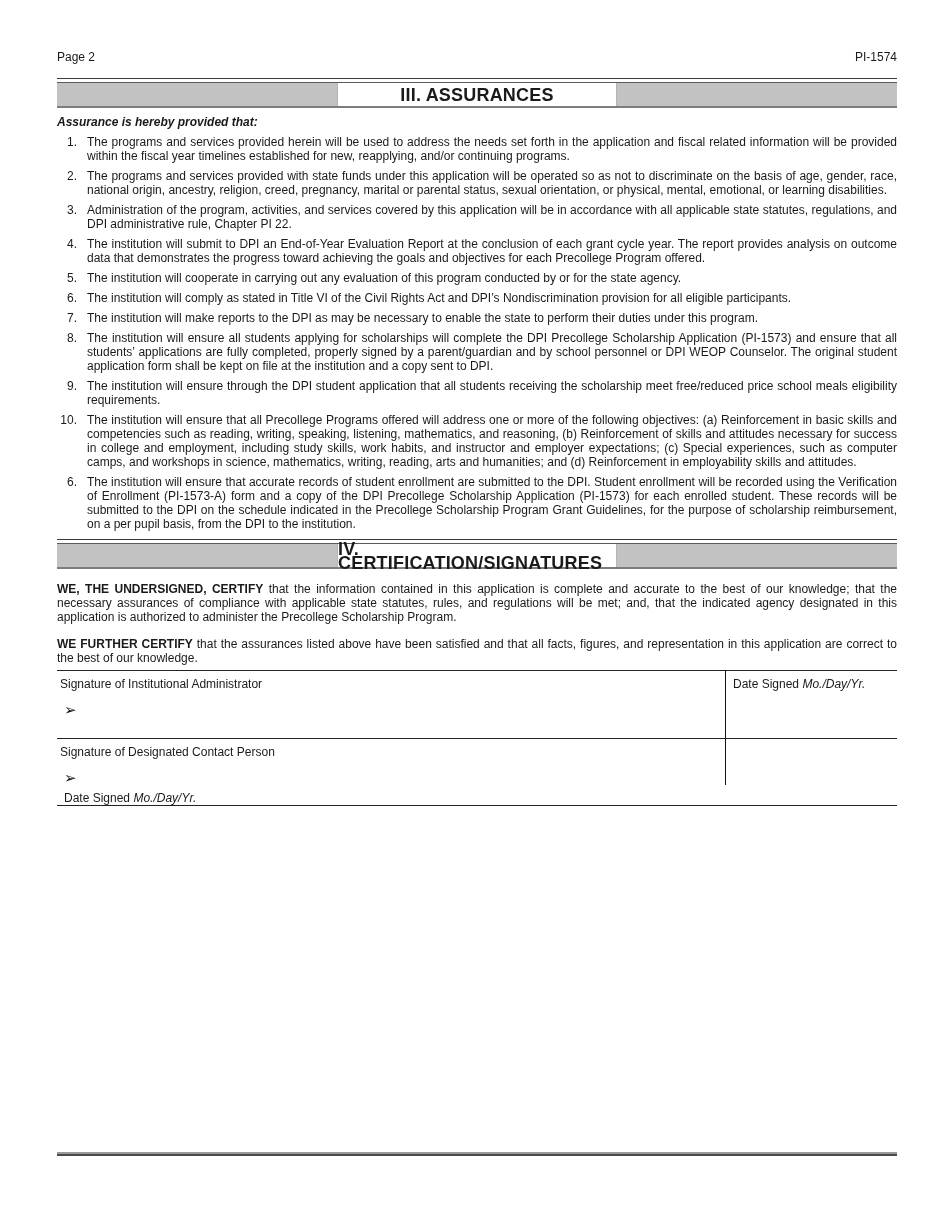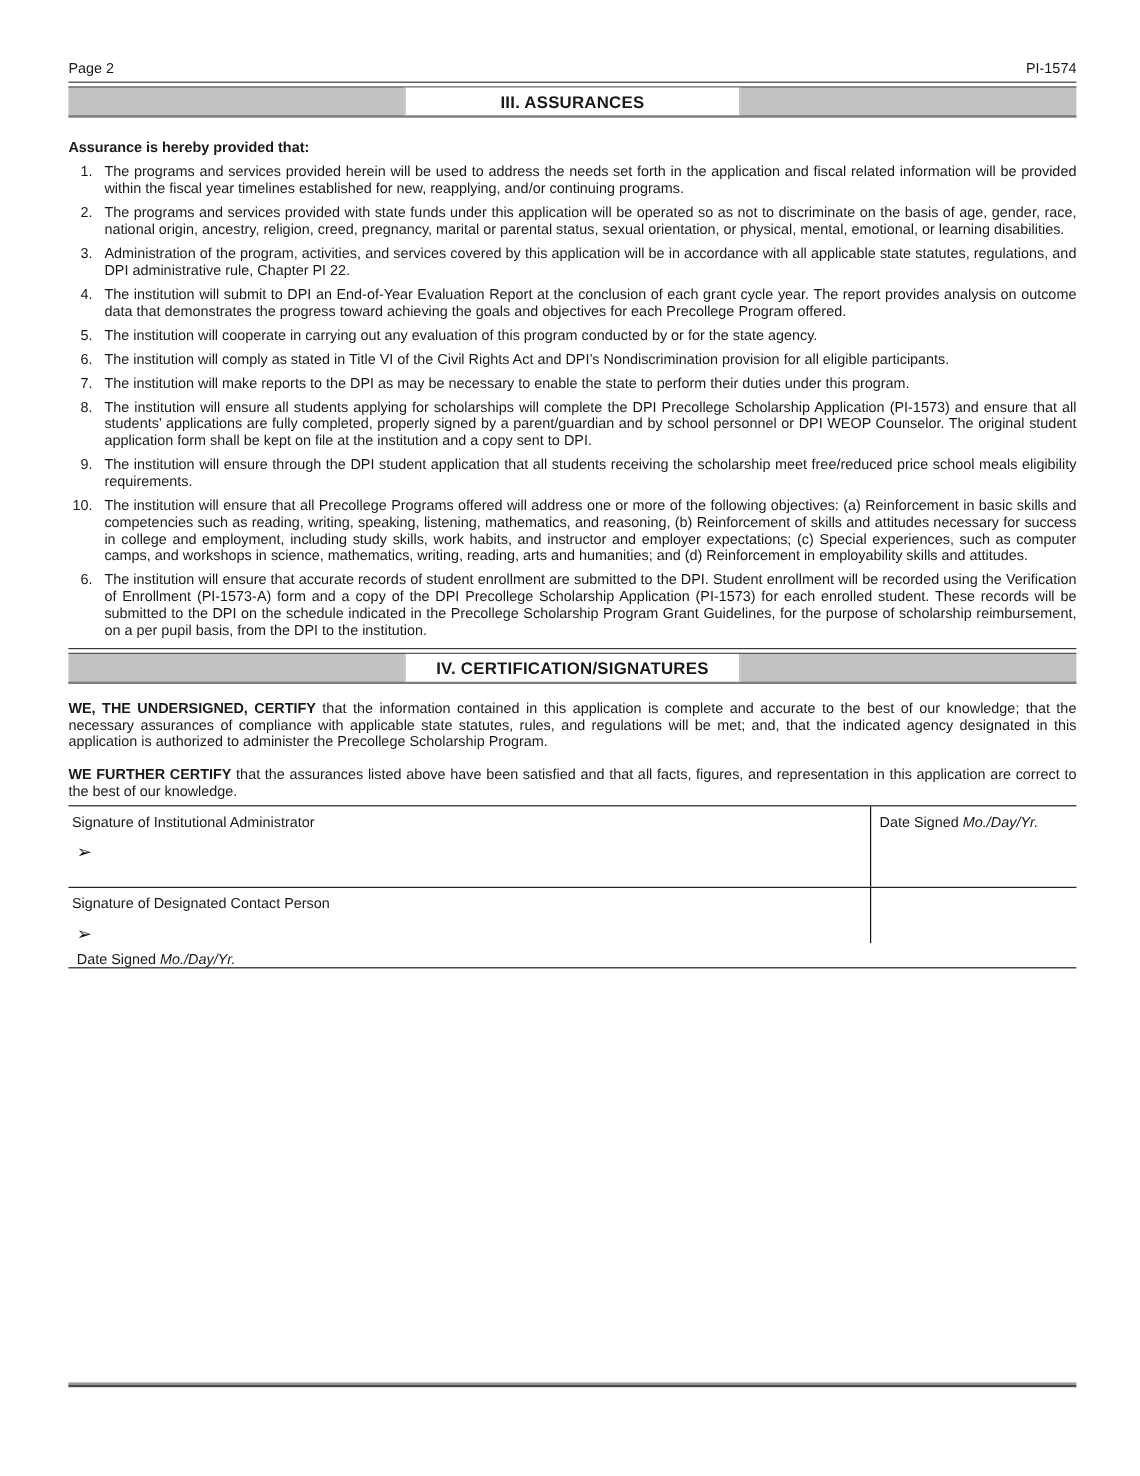--- a/index.html
+++ b/index.html
@@ -10,40 +10,40 @@
     background:#ffffff;
     font-family:"Liberation Sans", sans-serif;
     font-size:12px; line-height:14px; color:#1a1a1a;
     overflow:hidden;
   }
   .content {
     position:absolute; left:57px; top:50px; width:840px;
   }
   .hdr {
     display:flex; justify-content:space-between; align-items:flex-end;
-    padding-bottom:4px;
+    padding-bottom:14px;
     border-bottom:1.5px solid #3a3a3a;
   }
   .banner {
     position:relative;
     margin-top:3px;
     height:26px;
     background:#c2c2c2;
     border-top:1px solid #5a5a5a;
     border-bottom:2px solid #7d7d7d;
   }
   .banner-titlebox {
     position:absolute; left:50%; top:0; bottom:0;
     transform:translateX(-50%);
     width:280px; background:#ffffff;
     border-left:1px solid #b5b5b5; border-right:1px solid #b5b5b5;
     display:flex; align-items:center; justify-content:center;
-    font-weight:bold; font-size:14px; letter-spacing:.2px;
+    font-weight:bold; font-size:18px; letter-spacing:.2px;
   }
-  .intro { margin-top:18px; font-weight:bold; }
+  .intro { margin-top:7px; font-weight:bold;font-style:italic; }
   .item { display:flex; margin-top:6px; }
   .item .num { width:20px; min-width:20px; text-align:right; }
   .item .txt { flex:1; margin-left:10px; text-align:justify; }
   .sep { margin-top:8px; border-top:1.5px solid #3a3a3a; }
   .cert-p { margin-top:13px; text-align:justify; }
   .cert-p .lead { font-weight:bold;margin-top:24px; }
   .sig-table {
     margin-top:5px;
     border-top:1px solid #222; border-bottom:1px solid #222;
   }

